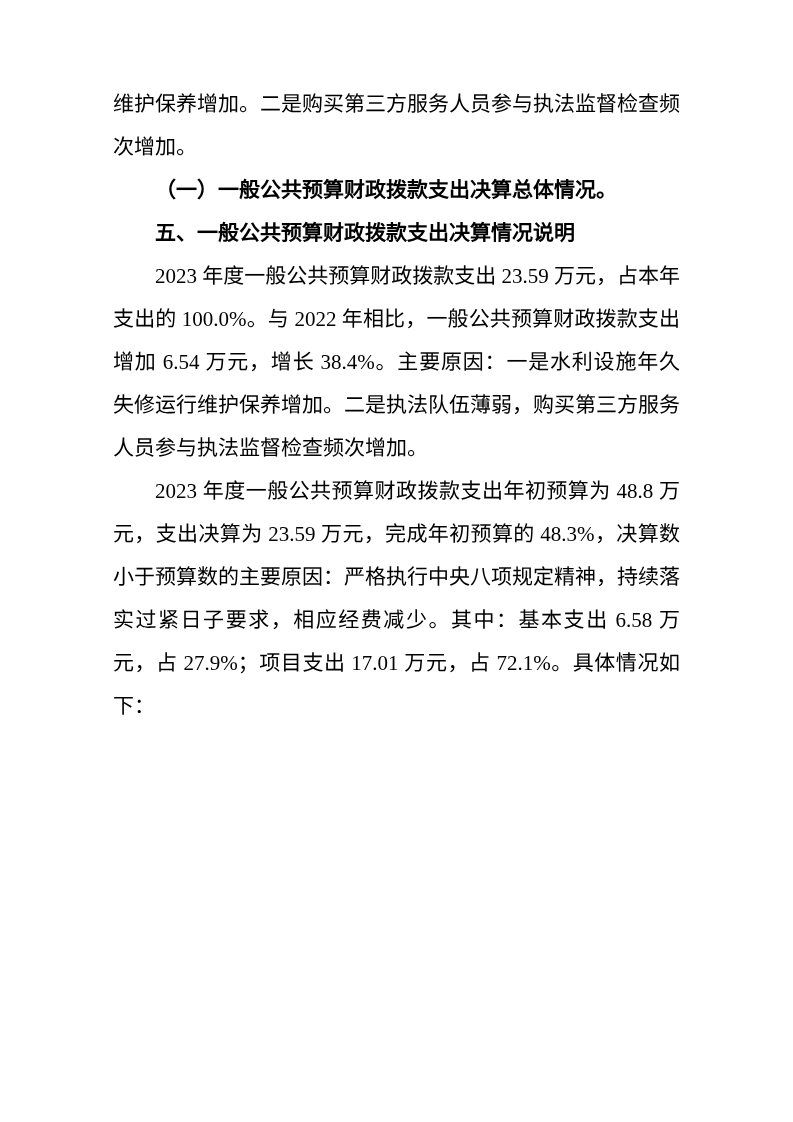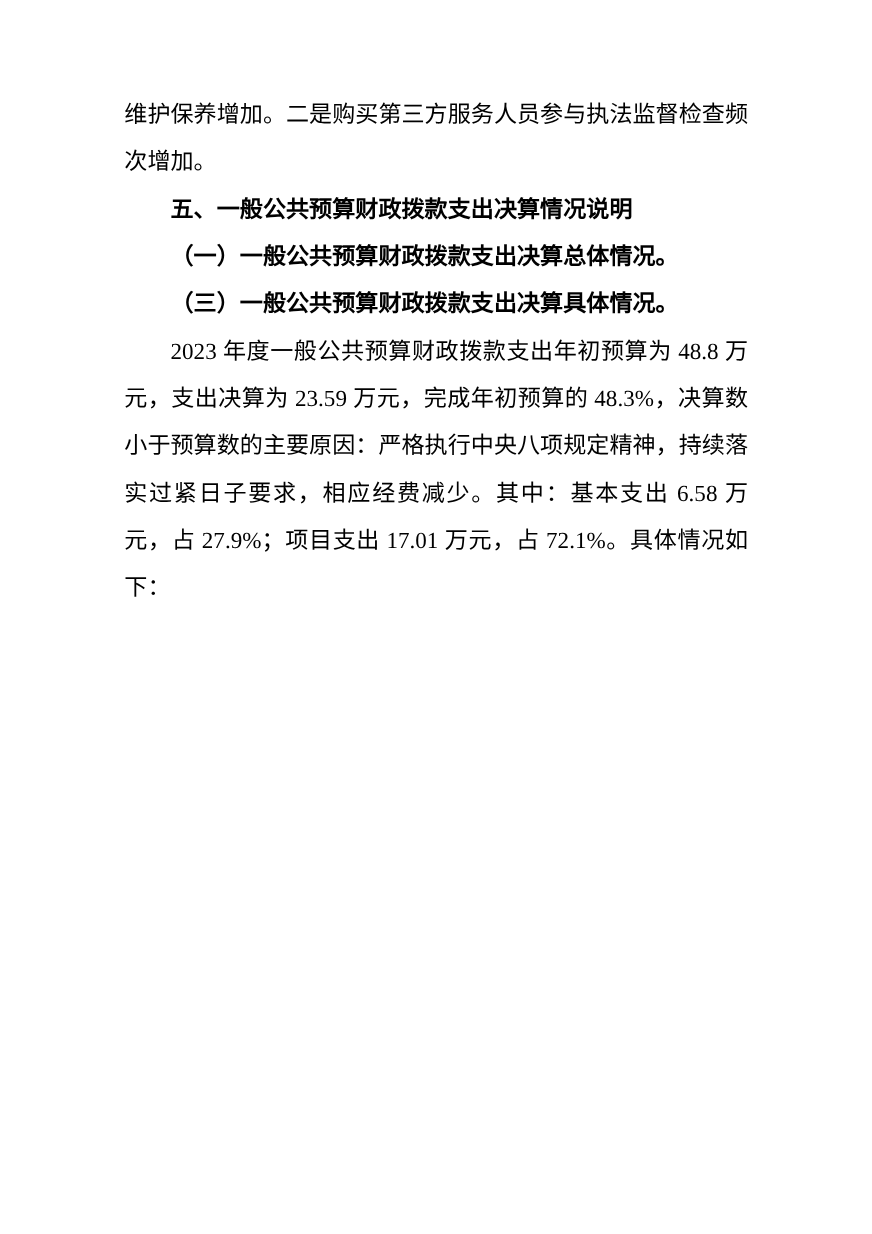--- a/index.html
+++ b/index.html
@@ -45,26 +45,26 @@
   }
 </style>
 </head>
 <body>
 
 <div class="page">
   <div class="doc-body">
 
     <p class="para continuation">维护保养增加。二是购买第三方服务人员参与执法监督检查频次增加。</p>
 
+    <p class="heading">（一）一般公共预算财政拨款支出决算总体情况。</p>
+
     <p class="heading">五、一般公共预算财政拨款支出决算情况说明</p>
 
-    <p class="heading">（一）一般公共预算财政拨款支出决算总体情况。</p>
+    <p class="para">2023 年度一般公共预算财政拨款支出 23.59 万元，占本年支出的 100.0%。与 2022 年相比，一般公共预算财政拨款支出增加 6.54 万元，增长 38.4%。主要原因：一是水利设施年久失修运行维护保养增加。二是执法队伍薄弱，购买第三方服务人员参与执法监督检查频次增加。</p>
 
 
 
-
-    <p class="heading">（三）一般公共预算财政拨款支出决算具体情况。</p>
 
     <p class="para">2023 年度一般公共预算财政拨款支出年初预算为 48.8 万元，支出决算为 23.59 万元，完成年初预算的 48.3%，决算数小于预算数的主要原因：严格执行中央八项规定精神，持续落实过紧日子要求，相应经费减少。其中：基本支出 6.58 万元，占 27.9%；项目支出 17.01 万元，占 72.1%。具体情况如下：</p>
 
 
   </div>
 </div>
 
 </body></html>

